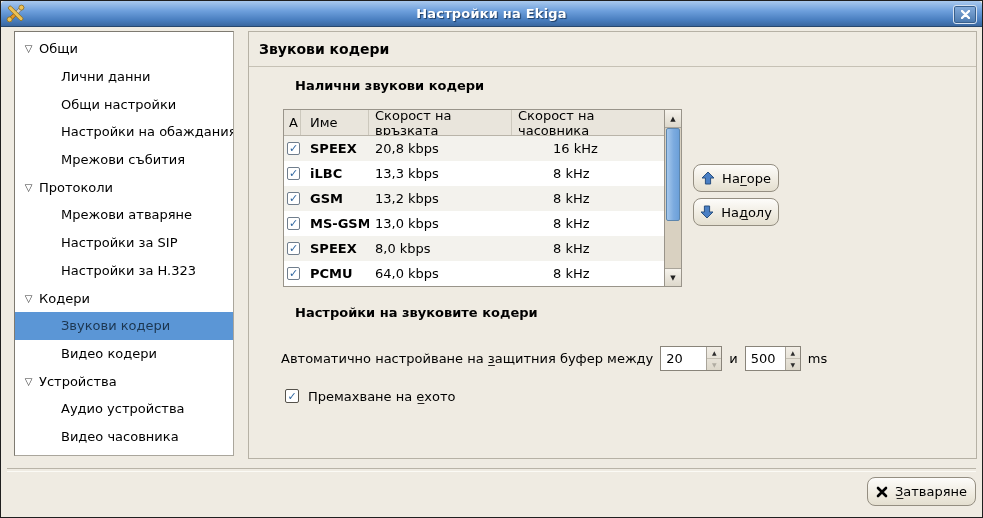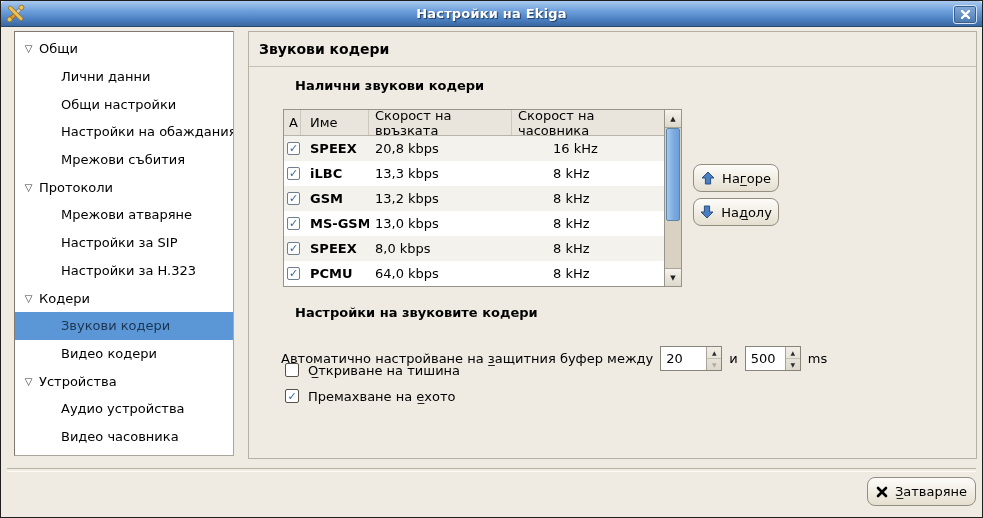--- a/index.html
+++ b/index.html
@@ -289,24 +289,20 @@
       <span class="spin max">
         <span class="val">500</span>
         <span class="spinner">
           <span class="spin-b top">▲</span>
           <span class="spin-b">▼</span>
         </span>
       </span>
       <span>ms</span>
     </div>
 
-    <div class="check-row silence">
-      <span class="cbx"></span>
-      <span>О̲ткриване на тишина</span>
-    </div>
     <div class="check-row echo">
       <span class="cbx">✓</span>
       <span>Премахване на е̲хото</span>
     </div>
   </div>
 
   <div class="footer-sep"></div>
   <div class="btn btn-close">
     <svg class="x-svg" viewBox="0 0 12 12">
       <path d="M2 2 L10 10 M10 2 L2 10" stroke="#000" stroke-width="2.6" stroke-linecap="round"></path>

